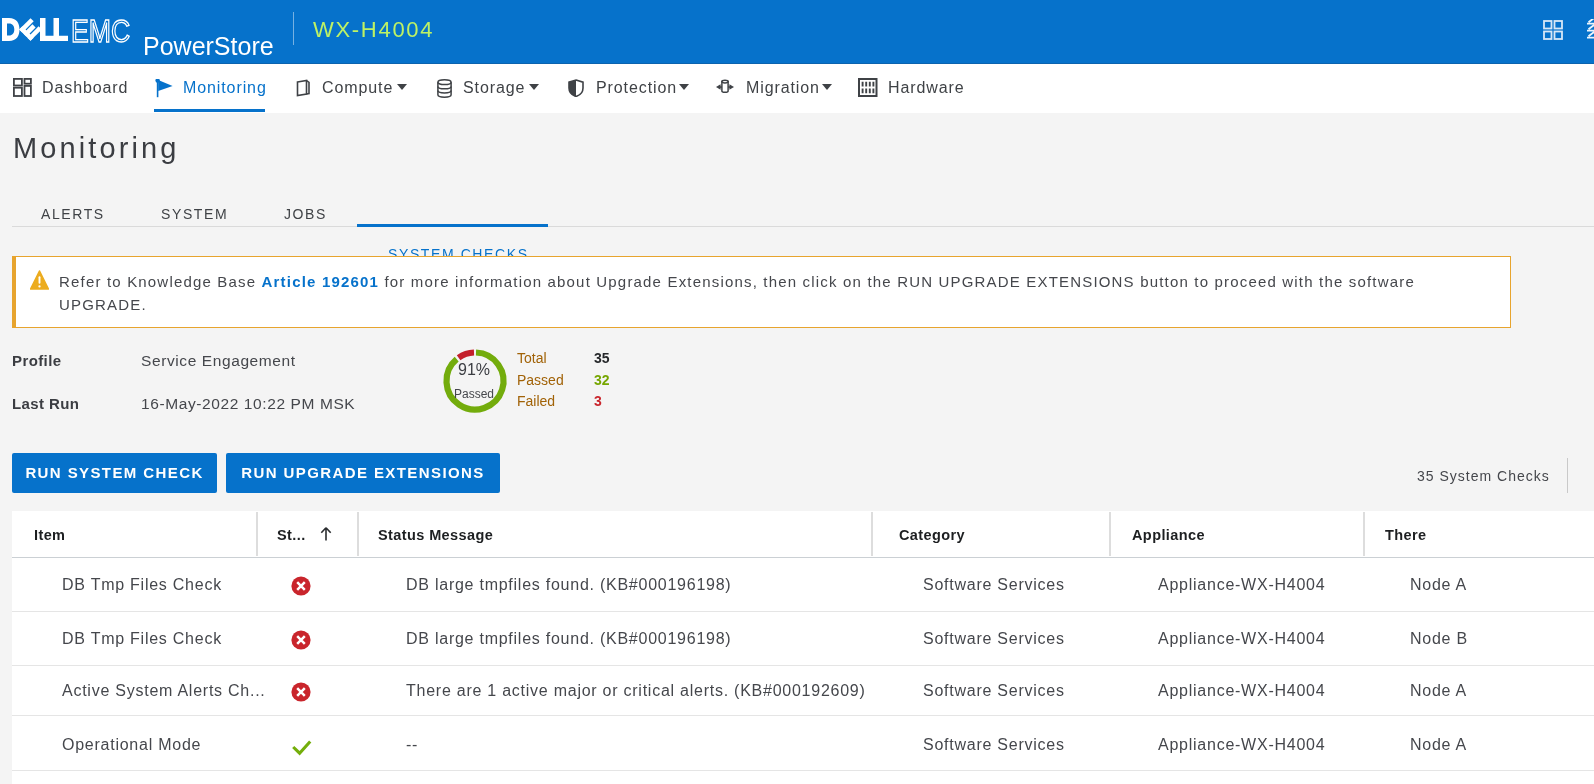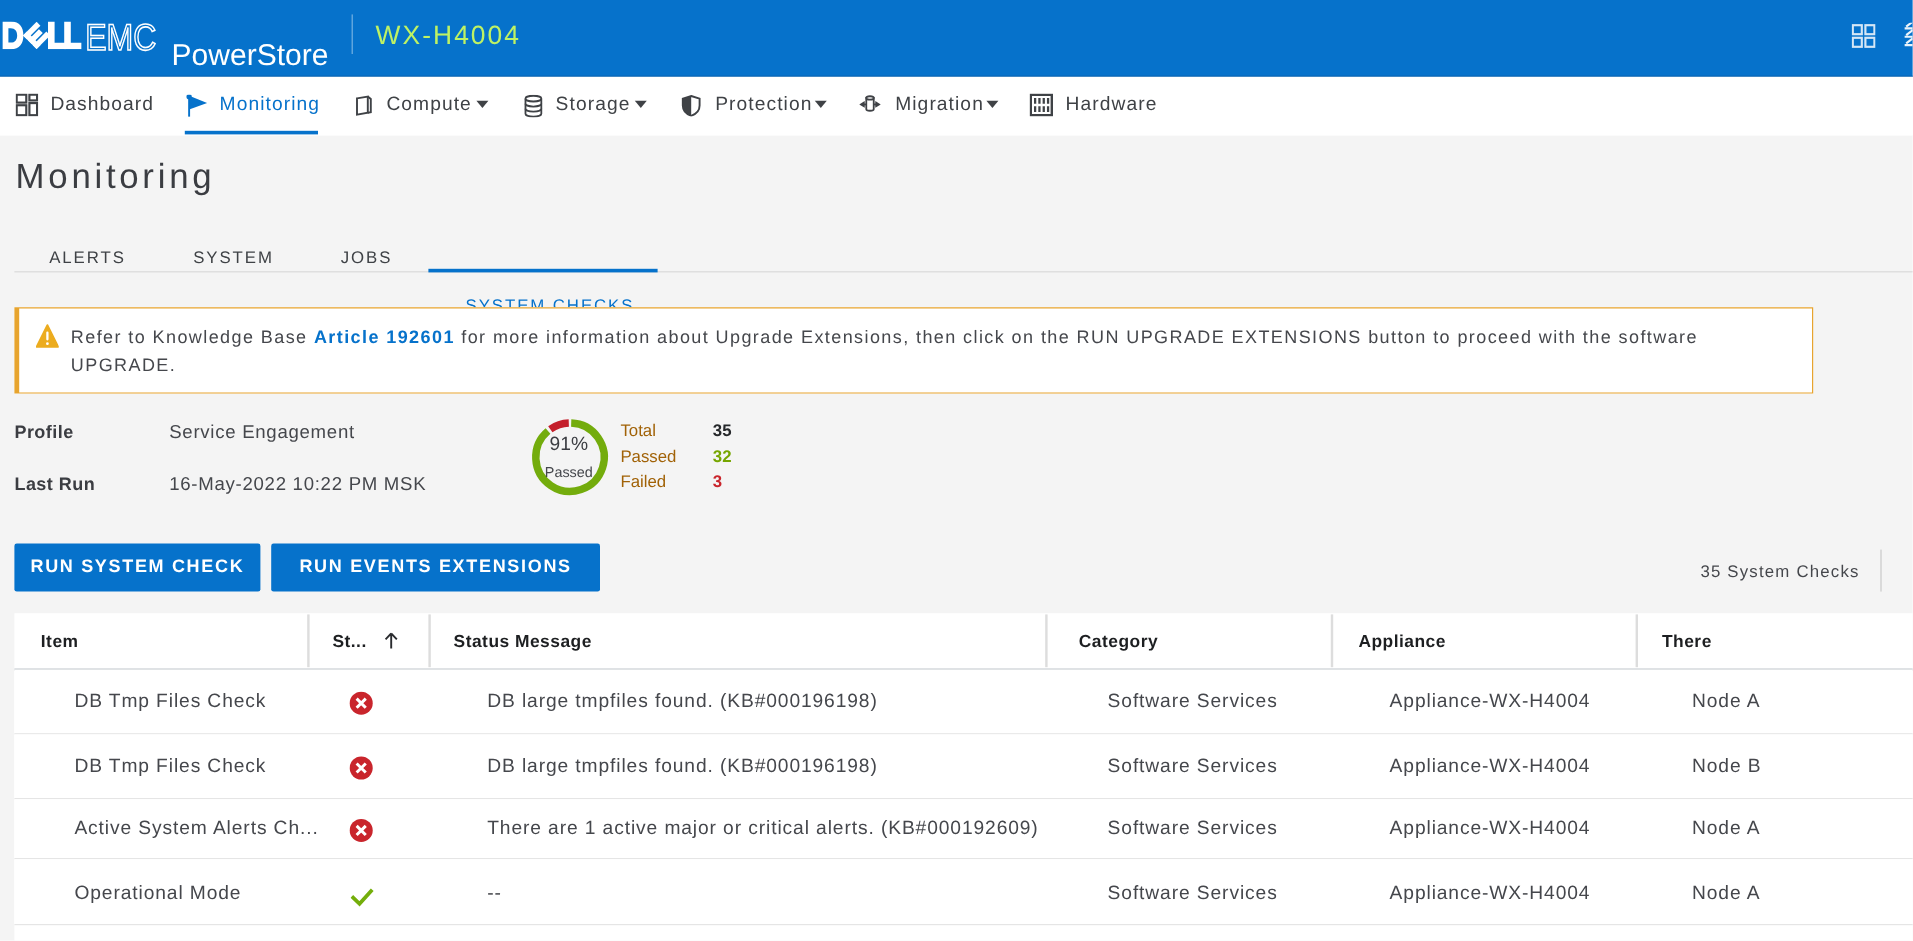--- a/index.html
+++ b/index.html
@@ -201,21 +201,21 @@
   </svg>
 
   <div class="leg-l" style="top:350px">Total</div>
   <div class="leg-v" style="top:350px;color:#26282B">35</div>
   <div class="leg-l" style="top:372px">Passed</div>
   <div class="leg-v" style="top:372px;color:#76A600">32</div>
   <div class="leg-l" style="top:393px">Failed</div>
   <div class="leg-v" style="top:393px;color:#C9252C">3</div>
 
   <div class="btn" style="left:12px;width:205px">RUN SYSTEM CHECK</div>
-  <div class="btn" style="left:226px;width:274px">RUN EVENTS EXTENSIONS</div>
+  <div class="btn" style="left:226px;width:274px">RUN UPGRADE EXTENSIONS</div>
   <div class="syschecks">35 System Checks</div>
   <div class="vdiv"></div>
 
   <div class="table">
     <div class="th" style="left:22px">Item</div>
     <div class="th" style="left:265px">St...</div>
     <svg class="abs" style="left:307px;top:15px" width="14" height="16" viewBox="0 0 14 16">
       <path d="M7 2 L7 14.5 M7 1.8 L2.3 6.8 M7 1.8 L11.7 6.8" fill="none" stroke="#2A2C2F" stroke-width="1.6"></path>
     </svg>
     <div class="th" style="left:366px">Status Message</div>

